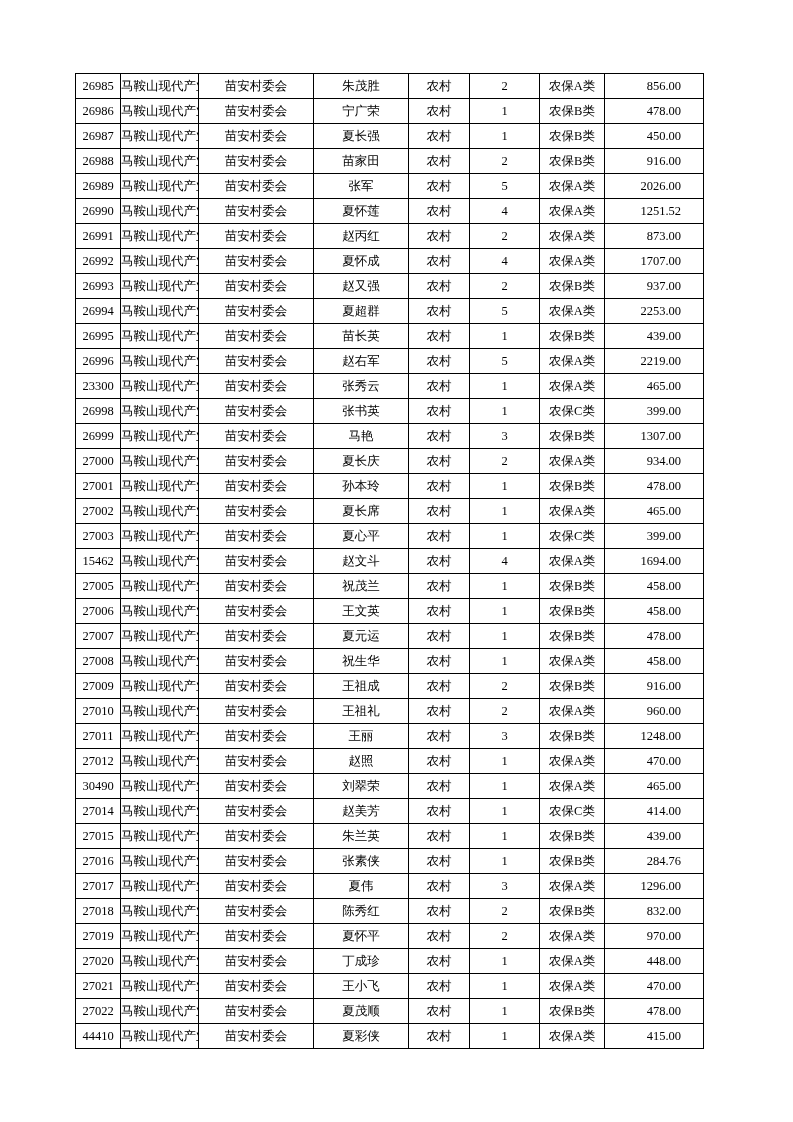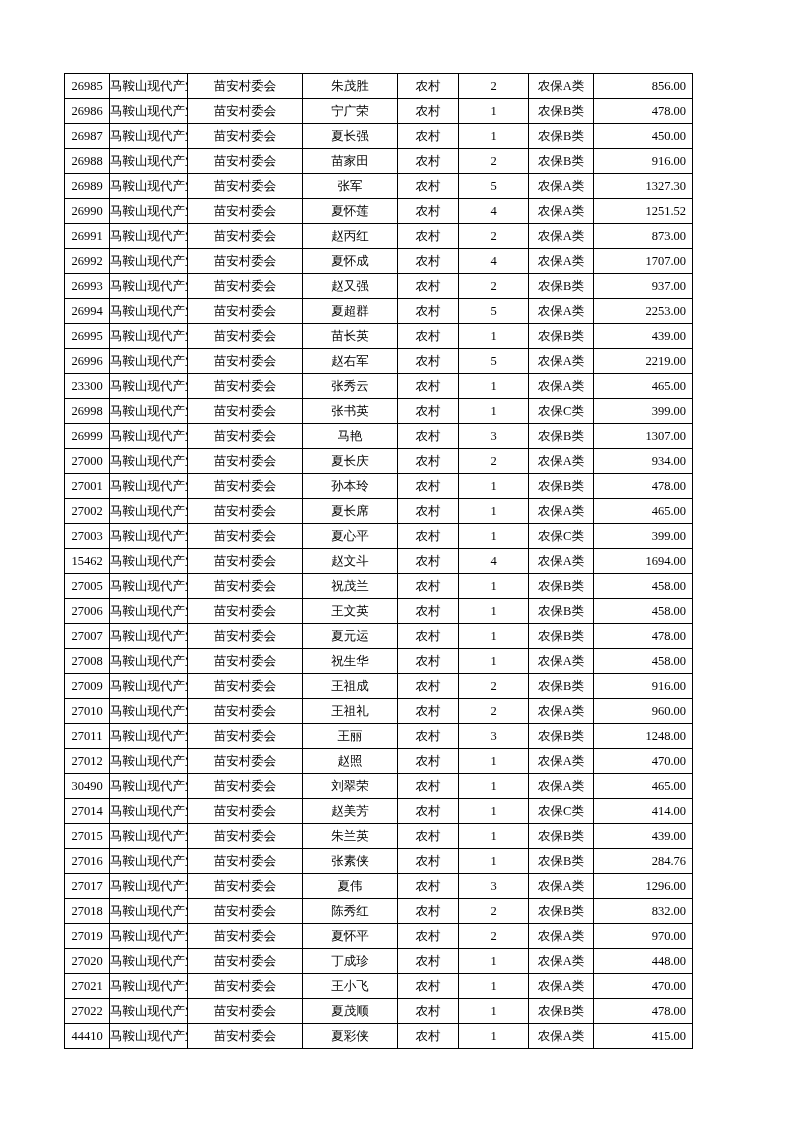--- a/index.html
+++ b/index.html
@@ -11,21 +11,21 @@
     position: relative;
     width: 793px;
     height: 1122px;
     background: #ffffff;
     overflow: hidden;
     font-family: "Liberation Serif", "DejaVu Serif", serif;
     color: #000000;
   }
   table.roster {
     position: absolute;
-    left: 64px;
+    left: 75px;
     top: 73px;
     border-collapse: collapse;
     table-layout: fixed;
     width: 628px;
   }
   table.roster td {
     border: 1px solid #000000;
     height: 24px;
     padding: 0;
     font-size: 12.5px;
@@ -35,21 +35,21 @@
     white-space: nowrap;
     color: #000000;
   }
   table.roster td.col-park {
     
     overflow: hidden;
     white-space: nowrap;
   }
   table.roster td.col-amount {
     text-align: right;
-    padding-right: 6px;
+    padding-right: 22px;
   }
   col.c-seq      { width: 45px; }
   col.c-park     { width: 78px; }
   col.c-committee{ width: 115px; }
   col.c-name     { width: 95px; }
   col.c-residence{ width: 61px; }
   col.c-count    { width: 70px; }
   col.c-category { width: 65px; }
   col.c-amount   { width: 99px; }
 </style>
@@ -110,21 +110,21 @@
           <td class="col-amount">916.00</td>
         </tr>
         <tr>
           <td class="col-seq">26989</td>
           <td class="col-park">马鞍山现代产业园</td>
           <td class="col-committee">苗安村委会</td>
           <td class="col-name">张军</td>
           <td class="col-residence">农村</td>
           <td class="col-count">5</td>
           <td class="col-category">农保A类</td>
-          <td class="col-amount">1327.30</td>
+          <td class="col-amount">2026.00</td>
         </tr>
         <tr>
           <td class="col-seq">26990</td>
           <td class="col-park">马鞍山现代产业园</td>
           <td class="col-committee">苗安村委会</td>
           <td class="col-name">夏怀莲</td>
           <td class="col-residence">农村</td>
           <td class="col-count">4</td>
           <td class="col-category">农保A类</td>
           <td class="col-amount">1251.52</td>

